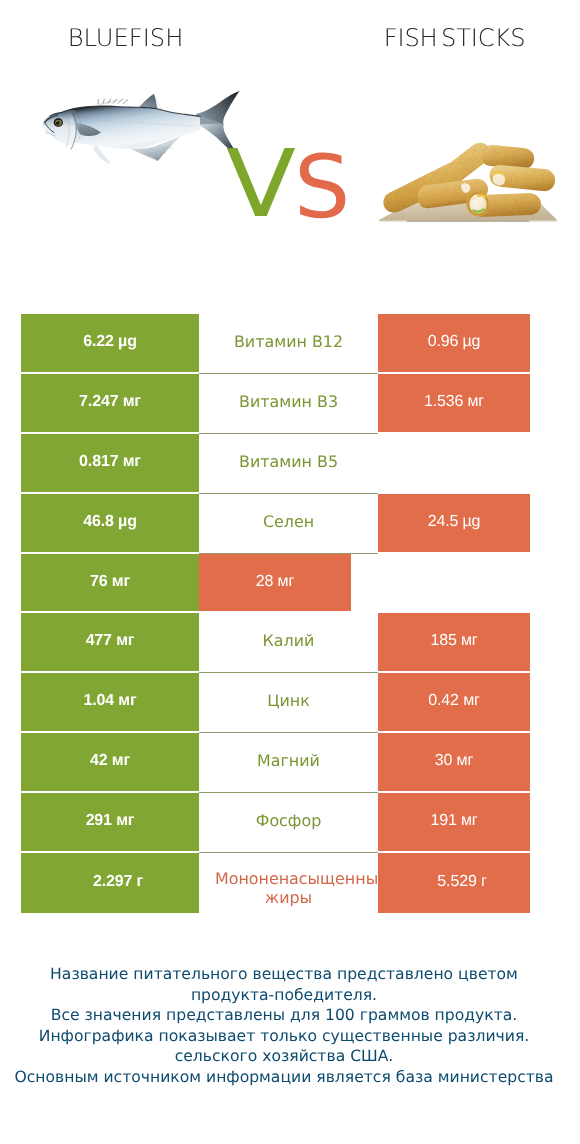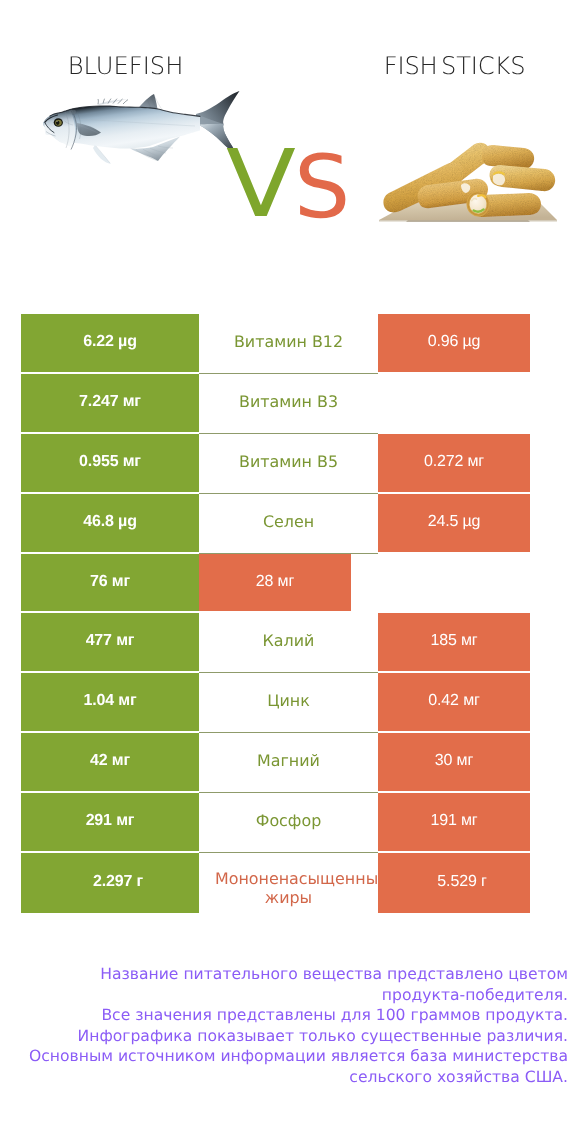--- a/index.html
+++ b/index.html
@@ -5,21 +5,21 @@
 <style>
   html,body{margin:0;padding:0;}
   body{width:580px;height:1144px;background:#ffffff;
        font-family:"Liberation Sans",sans-serif;overflow:hidden;
        -webkit-font-smoothing:antialiased;text-rendering:geometricPrecision;}
   .page{position:relative;width:580px;height:1144px;background:#fff;}
 
   
   .title{position:absolute;top:26px;font-size:24.2px;font-weight:200;
          letter-spacing:0px;color:#262626;white-space:nowrap;line-height:24px;
-         font-family:"DejaVu Sans",sans-serif;margin-top:28px;}
+         font-family:"DejaVu Sans",sans-serif;}
   .title-left{left:0;width:251px;text-align:center;}
   .title-right{left:289px;width:331px;text-align:center;word-spacing:-4.2px;letter-spacing:-0.16px;}
 
   
   .hero{position:absolute;left:0;top:0;width:580px;height:290px;}
   .fish-img{position:absolute;left:40px;top:90px;width:212px;height:86px;}
   .sticks-img{position:absolute;left:378px;top:138px;width:180px;height:100px;}
   .fish-img svg,.sticks-img svg{display:block;width:100%;height:100%;}
 
   .vs{position:absolute;left:0;top:0;width:580px;height:290px;}
@@ -46,22 +46,22 @@
               font-family:"Liberation Sans",sans-serif;font-size:16px;font-weight:400;
               letter-spacing:-0.15px;border-bottom:2px solid #fff;position:relative;z-index:2;}
   .row:last-child .cell-left,.row:last-child .cell-right{border-bottom:none;padding-left:16px;}
   .cell-mid .inner{display:block;width:100%;position:relative;top:-2px;}
   .row:last-child .cell-mid .inner{top:5px;}
   .mid-green{color:#7a9633;border-bottom:1px solid #8f9b6b;align-items:center;}
   .mid-orange{color:#d2674a;border-bottom:1px solid #c08a77;}
   .row:last-child .cell-mid{border-bottom:none;}
 
   
-  .footer{position:absolute;left:0;top:964px;width:568px;text-align:right;
-          font-size:15.6px;line-height:20.6px;color:#8b5cf6;
+  .footer{position:absolute;left:0;top:964px;width:568px;text-align:center;
+          font-size:15.6px;line-height:20.6px;color:#0c4a6e;
           font-family:"DejaVu Sans",sans-serif;font-weight:400;}
   .footer div{white-space:nowrap;}
 </style>
 </head>
 <body>
 
 <div class="page">
 
   <div class="title title-left">BLUEFISH</div>
   <div class="title title-right">FISH STICKS</div>
@@ -284,30 +284,30 @@
           <span>0.96 µg</span>
         </div>
       </div>
       <div class="row">
         <div class="cell cell-left">
           <span>7.247 мг</span>
         </div>
         <div class="cell cell-mid mid-green">
           <span class="inner">Витамин B3</span>
         </div>
-      </div>
-      <div class="row">
-        <div class="cell cell-left">
-          <span>0.955 мг</span>
+        <div class="cell cell-right">
+          <span>1.536 мг</span>
+        </div>
+      </div>
+      <div class="row">
+        <div class="cell cell-left">
+          <span>0.817 мг</span>
         </div>
         <div class="cell cell-mid mid-green">
           <span class="inner">Витамин B5</span>
-        </div>
-        <div class="cell cell-right">
-          <span>0.272 мг</span>
         </div>
       </div>
       <div class="row">
         <div class="cell cell-left">
           <span>46.8 µg</span>
         </div>
         <div class="cell cell-mid mid-green">
           <span class="inner">Селен</span>
         </div>
         <div class="cell cell-right">
@@ -377,17 +377,17 @@
           <span>5.529 г</span>
         </div>
       </div>
     </div>
 
   <div class="footer">
       <div>Название питательного вещества представлено цветом</div>
       <div>продукта-победителя.</div>
       <div>Все значения представлены для 100 граммов продукта.</div>
       <div>Инфографика показывает только существенные различия.</div>
+      <div>сельского хозяйства США.</div>
       <div>Основным источником информации является база министерства</div>
-      <div>сельского хозяйства США.</div>
     </div>
 
 </div>
 
 </body></html>

